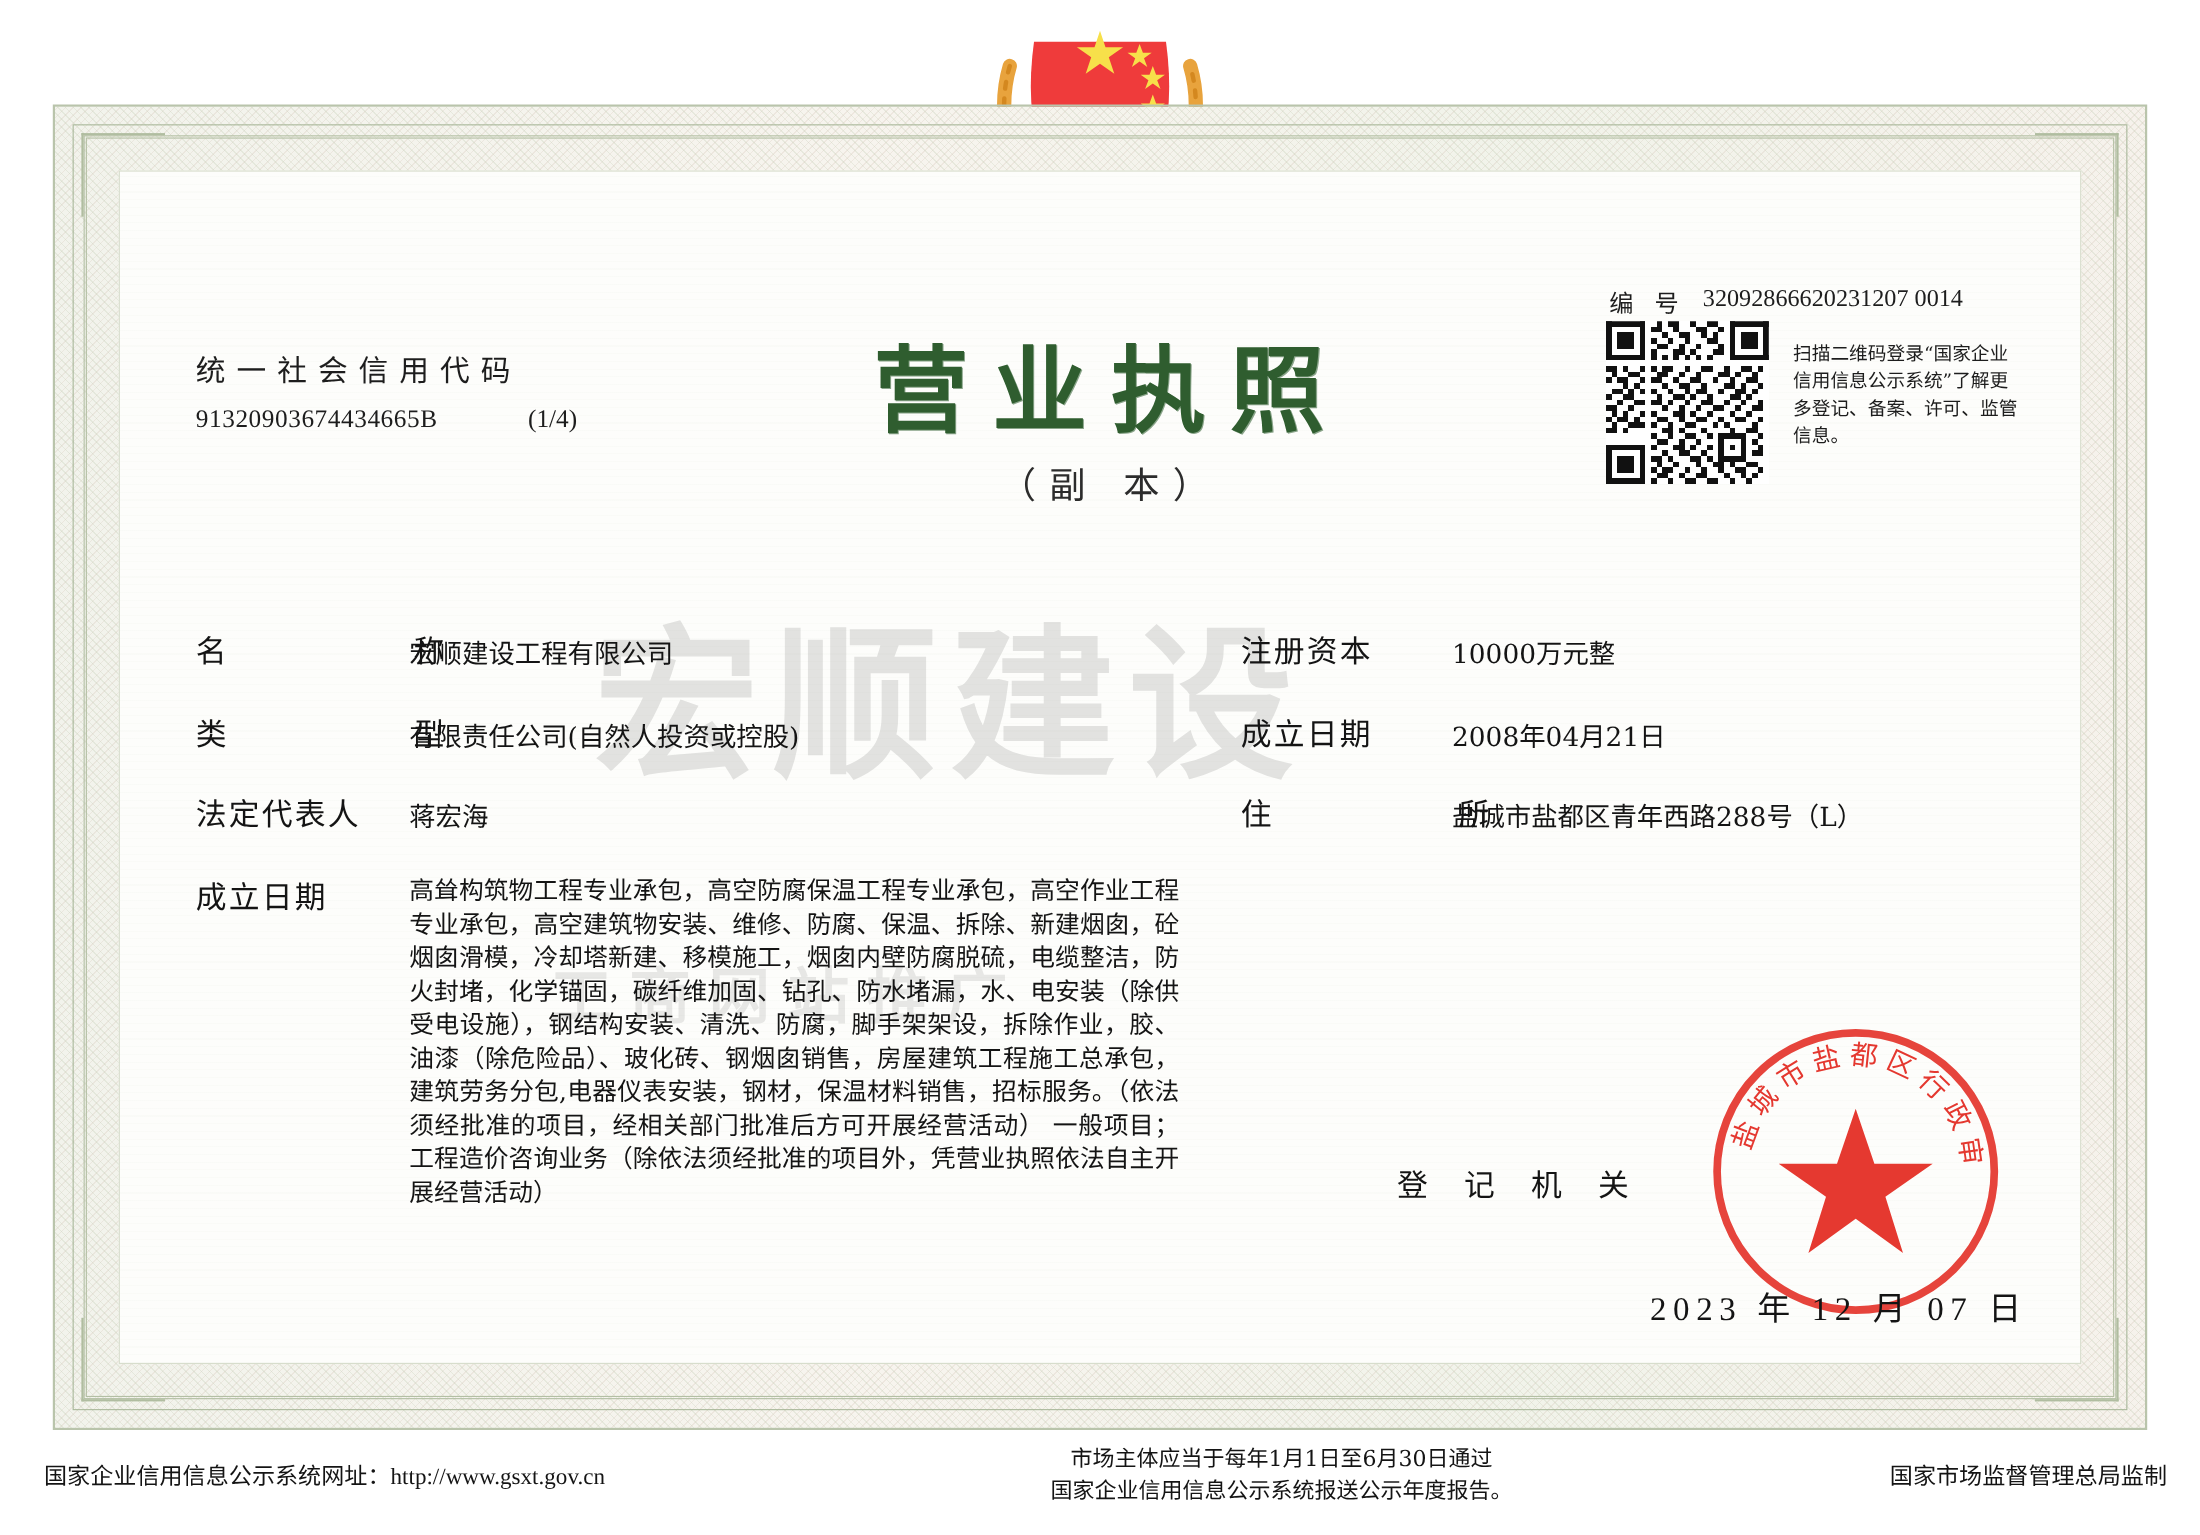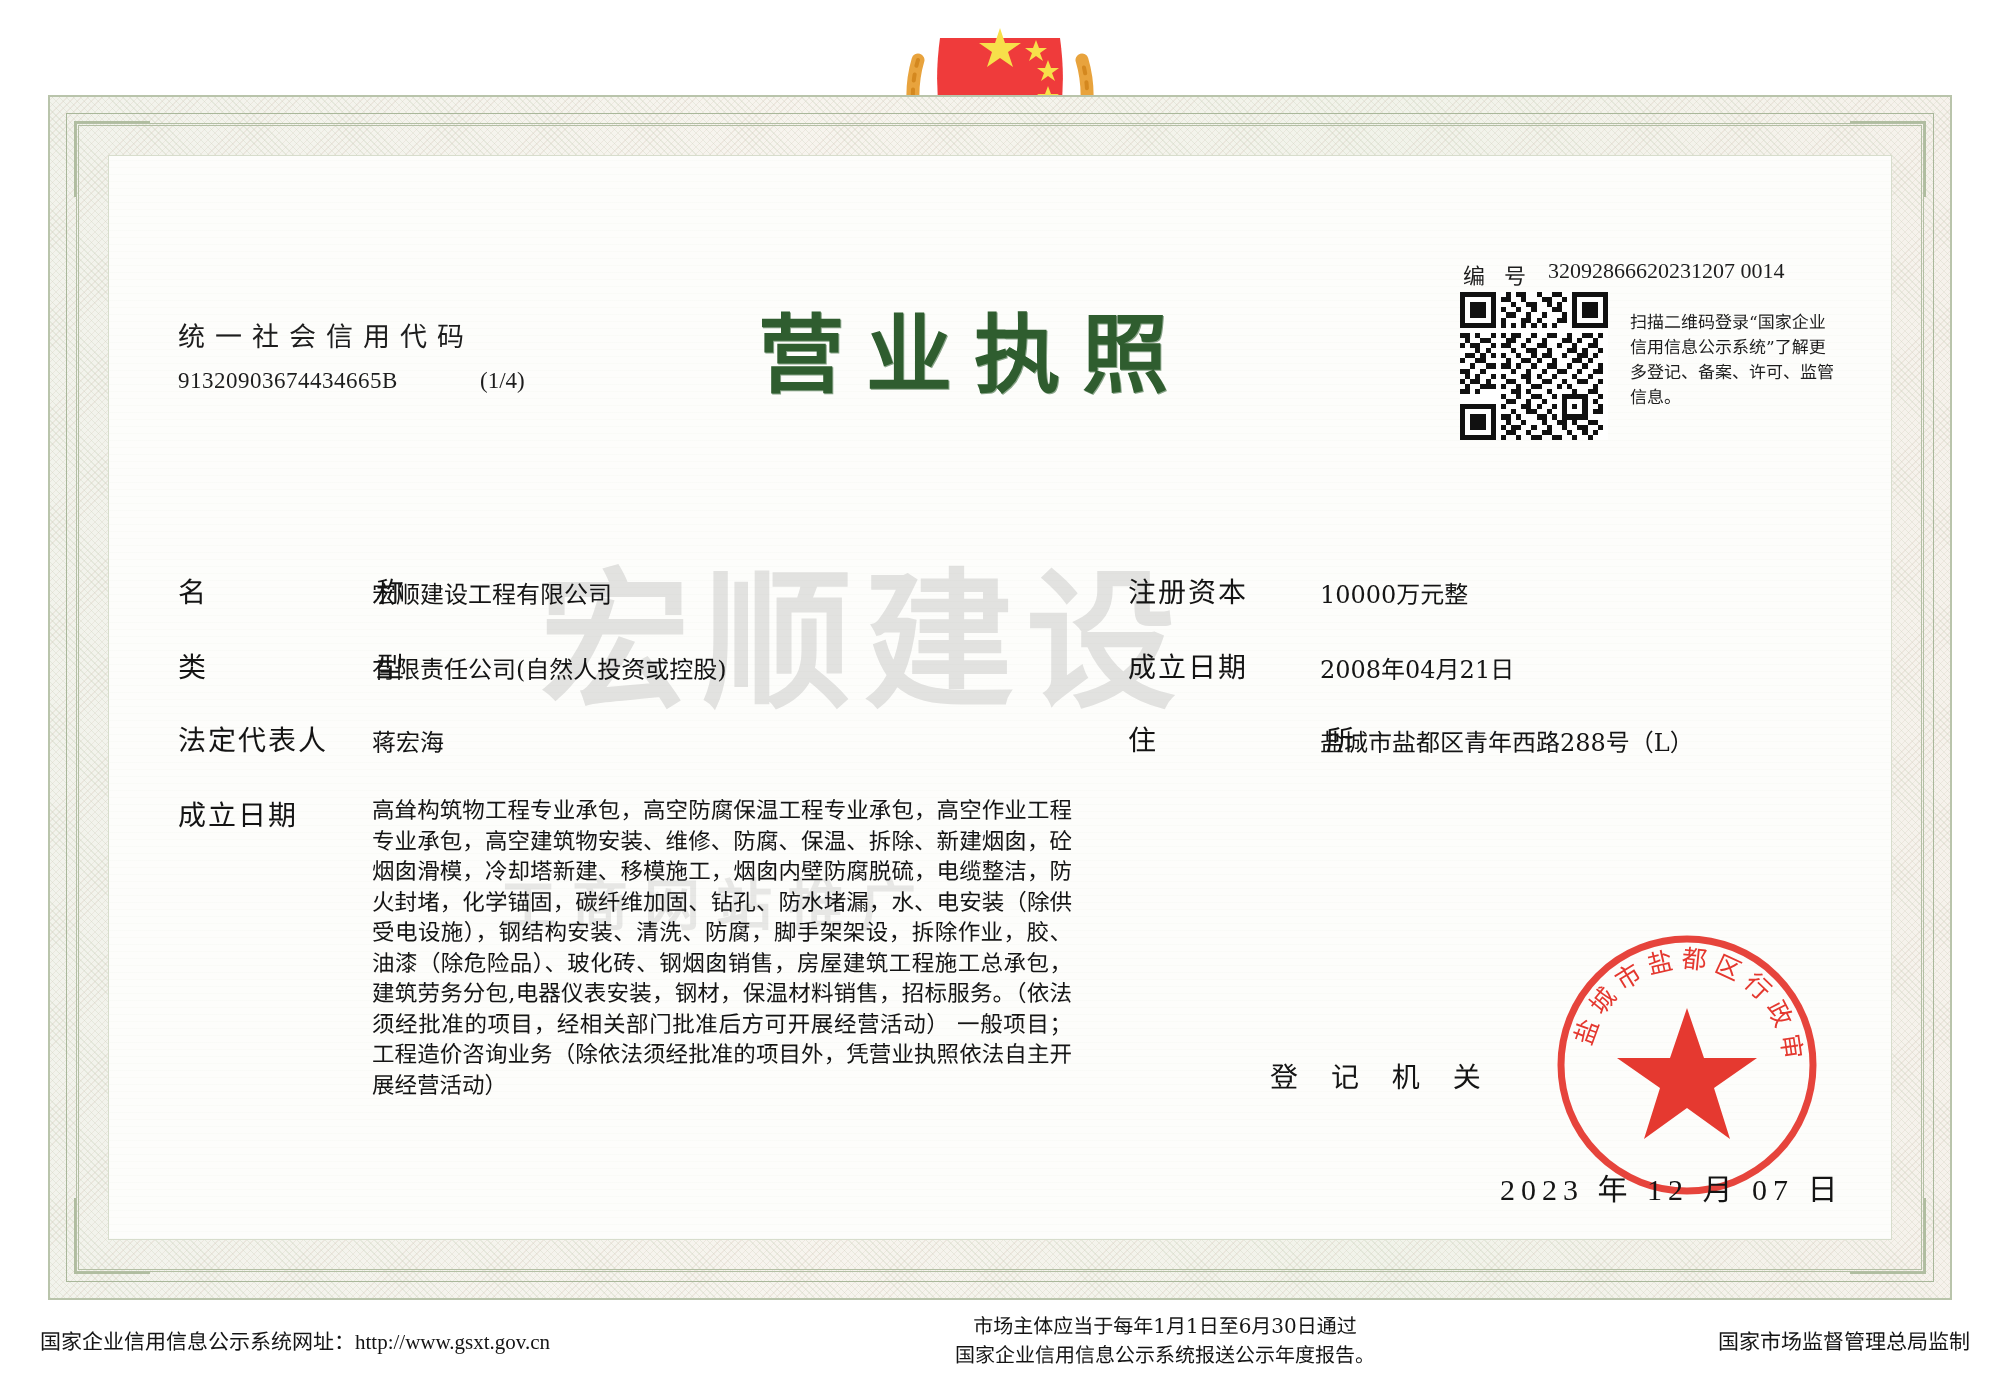--- a/index.html
+++ b/index.html
@@ -84,21 +84,21 @@
     position: absolute;
     left: 888px;
     top: 0px;
     width: 225px;
     height: 192px;
   }
 
   
   .title {
     position: absolute;
-    left: 624px;
+    left: 660px;
     top: 285px;
     width: 700px;
     text-align: center;
     font-size: 86px;
     letter-spacing: 22px;
     font-weight: bold;
     color: #2f5d2f;
     text-shadow: 1px 1px 0 #89a489;
     font-family: Liberation Sans, sans-serif;
     white-space: nowrap;
@@ -345,20 +345,21 @@
     <div class="corner tr"></div>
     <div class="corner bl"></div>
     <div class="corner br"></div>
     <div class="paper"></div>
   </div>
 
   <div class="watermark">宏顺建设</div>
   <div class="watermark2">工商网站推广</div>
 
   <div class="title">营业执照</div>
+  <div class="subtitle">（副  本）</div>
 
   <div class="credit-label">统一社会信用代码</div>
   <div class="credit-code">91320903674434665B</div>
   <div class="credit-page">(1/4)</div>
 
   <div class="serial-label">编  号</div>
   <div class="serial-value">32092866620231207 0014</div>
 
   <div id="qr">
     <svg viewBox="0 0 29 29" width="148" height="148" shape-rendering="crispEdges" aria-hidden="true">

